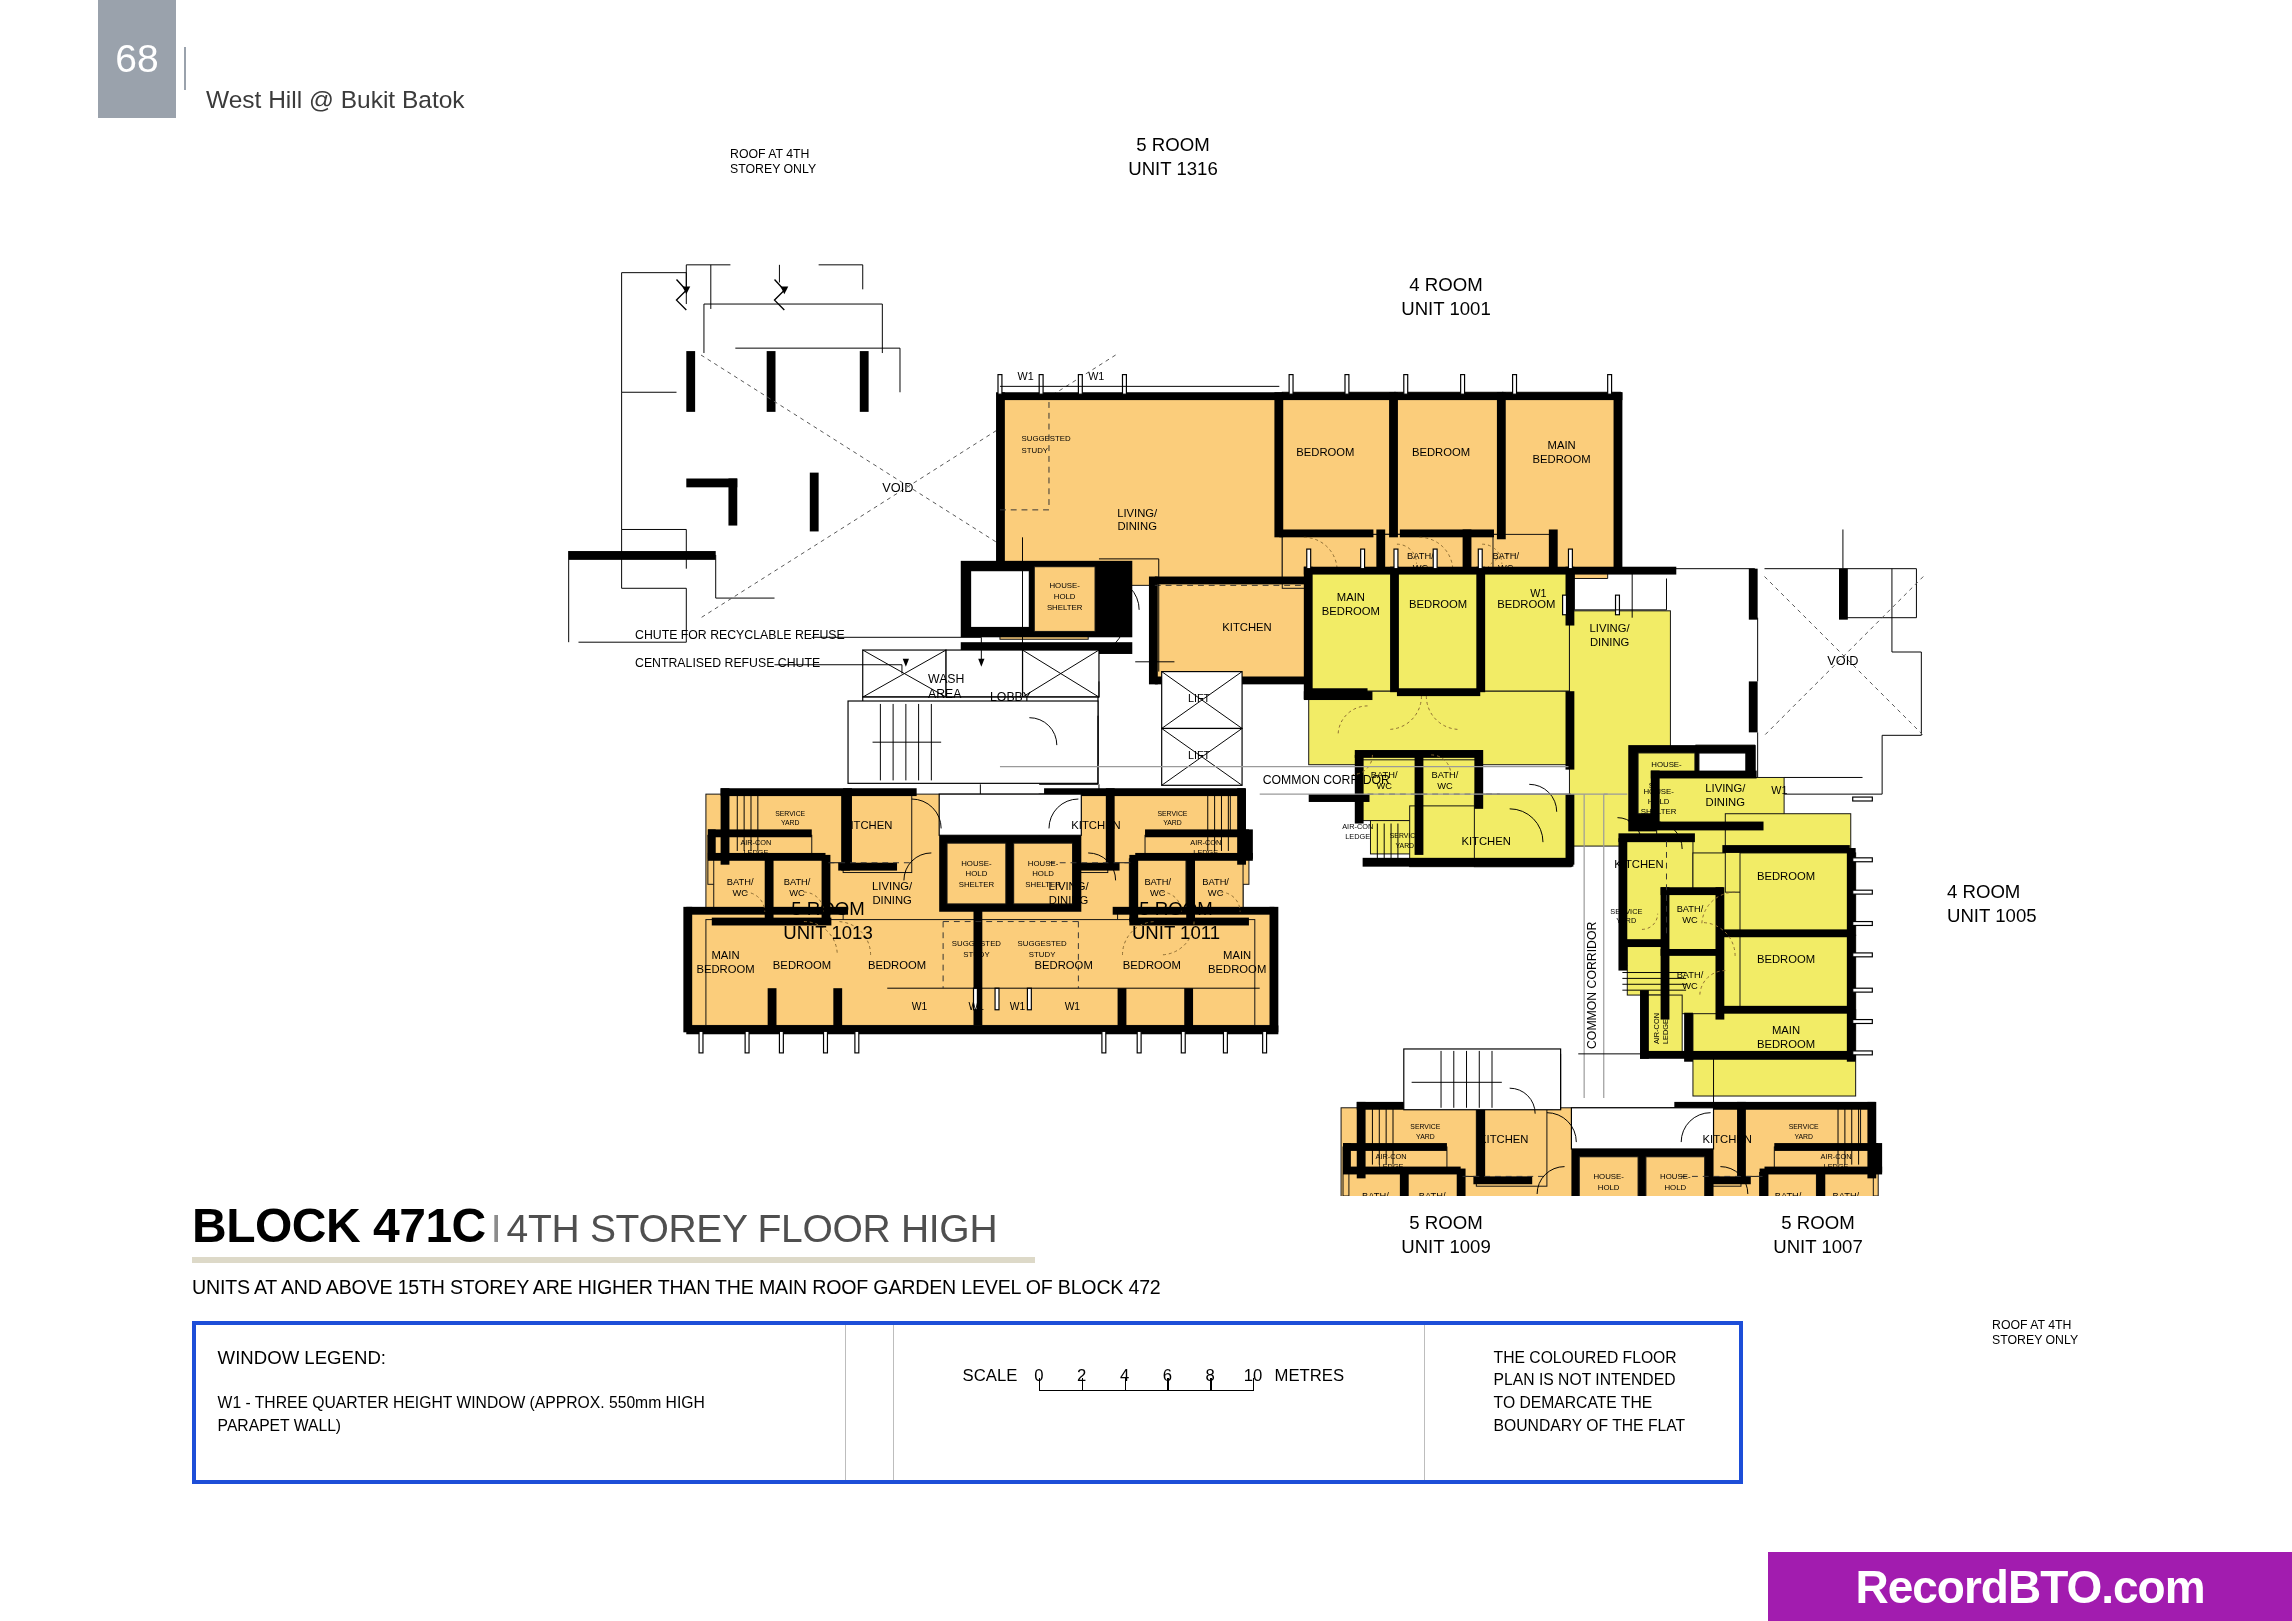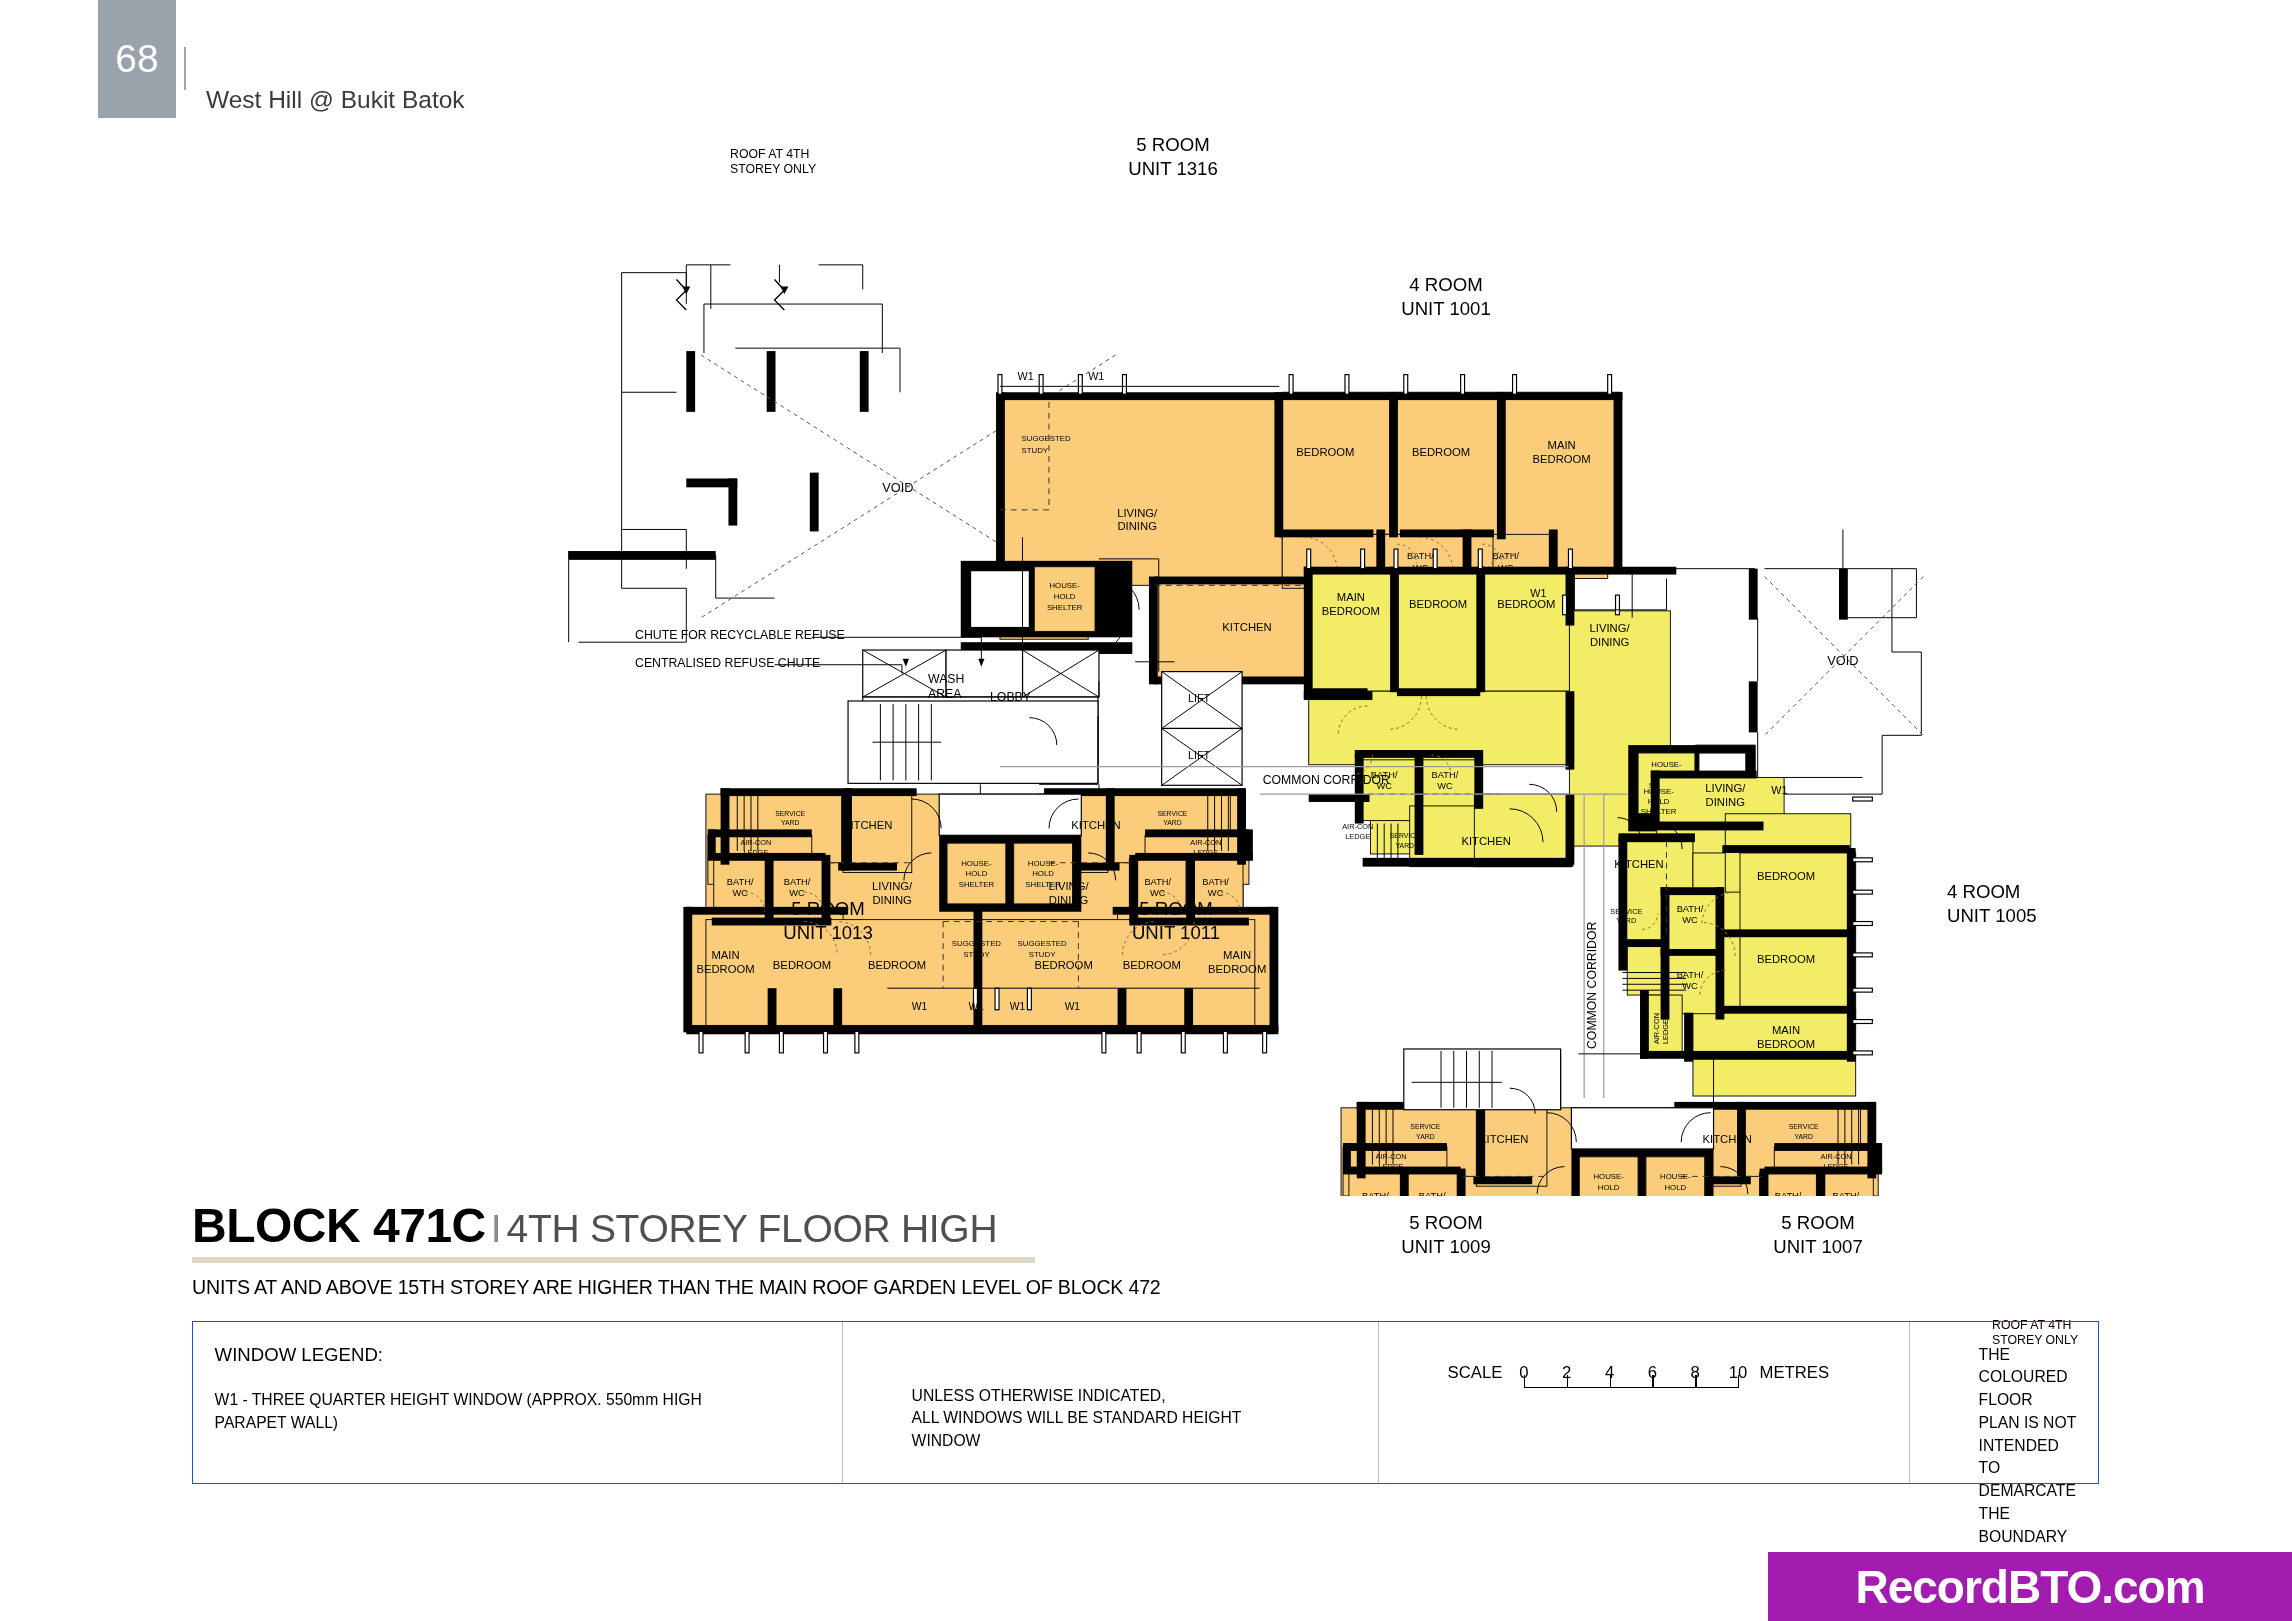--- a/index.html
+++ b/index.html
@@ -15,22 +15,22 @@
 
   
   .title-wrap{position:absolute;left:192px;top:1198px;display:flex;align-items:baseline;gap:5px;}
   .title-block{font-size:48px;font-weight:bold;letter-spacing:-0.5px;color:#000;}
   .title-bar{font-size:39px;color:#8c8c8c;font-weight:300;}
   .title-sub{font-size:39px;color:#4f4f4f;letter-spacing:-0.3px;}
   .title-underline{position:absolute;left:192px;top:1257px;width:843px;height:5.9px;background:#ddd9c8;}
   .subnote{position:absolute;left:192px;top:1276px;font-size:19.6px;letter-spacing:-0.2px;}
 
   
-  .legend{position:absolute;left:192px;top:1321px;width:1907px;height:163px;
-          border:1px solid #1d4ed8;display:flex;box-sizing:border-box;gap:47px;}
+  .legend{position:absolute;left:192px;top:1321px;width:1551px;height:163px;
+          border:4px solid #1d4ed8;display:flex;box-sizing:border-box;gap:47px;}
   .lg-cell{box-sizing:border-box;padding:21.6px 21.6px;position:relative;}
   .lg-div{width:1px;background:#bdbdbd;}
   .lg-c1{width:602px;}
   .lg-c2{width:441px;}
   .lg-c3{width:436px;}
   .lg-c4{flex:1;}
   .lg-h{font-size:18.6px;margin-bottom:23.5px;}
   .lg-t{font-size:15.7px;line-height:1.45;}
   .scale-row{display:flex;align-items:flex-start;gap:21.6px;font-size:16.7px;padding-top:19.6px;}
   .scalebar{position:relative;width:214px;height:37px;}
@@ -792,24 +792,20 @@
 </div>
 <div class="title-underline"></div>
 <div class="subnote">UNITS AT AND ABOVE 15TH STOREY ARE HIGHER THAN THE MAIN ROOF GARDEN LEVEL OF BLOCK 472</div>
 
 <div class="legend">
   <div class="lg-cell lg-c1">
     <div class="lg-h">WINDOW LEGEND:</div>
     <div class="lg-t">W1 - THREE QUARTER HEIGHT WINDOW (APPROX. 550mm HIGH PARAPET WALL)</div>
   </div>
   <div class="lg-div"></div>
-  <div class="lg-cell lg-c2">
-    <div class="lg-t" style="padding-top:41px">UNLESS OTHERWISE INDICATED,</div>
-    <div class="lg-t">ALL WINDOWS WILL BE STANDARD HEIGHT WINDOW</div>
-  </div>
   <div class="lg-div"></div>
   <div class="lg-cell lg-c3">
     <div class="scale-row">
       <span>SCALE</span>
       <span class="scalebar">
         <span class="nums">
           <span style="left:0%">0</span>
           <span style="left:20%">2</span>
           <span style="left:40%">4</span>
           <span style="left:60%">6</span>

